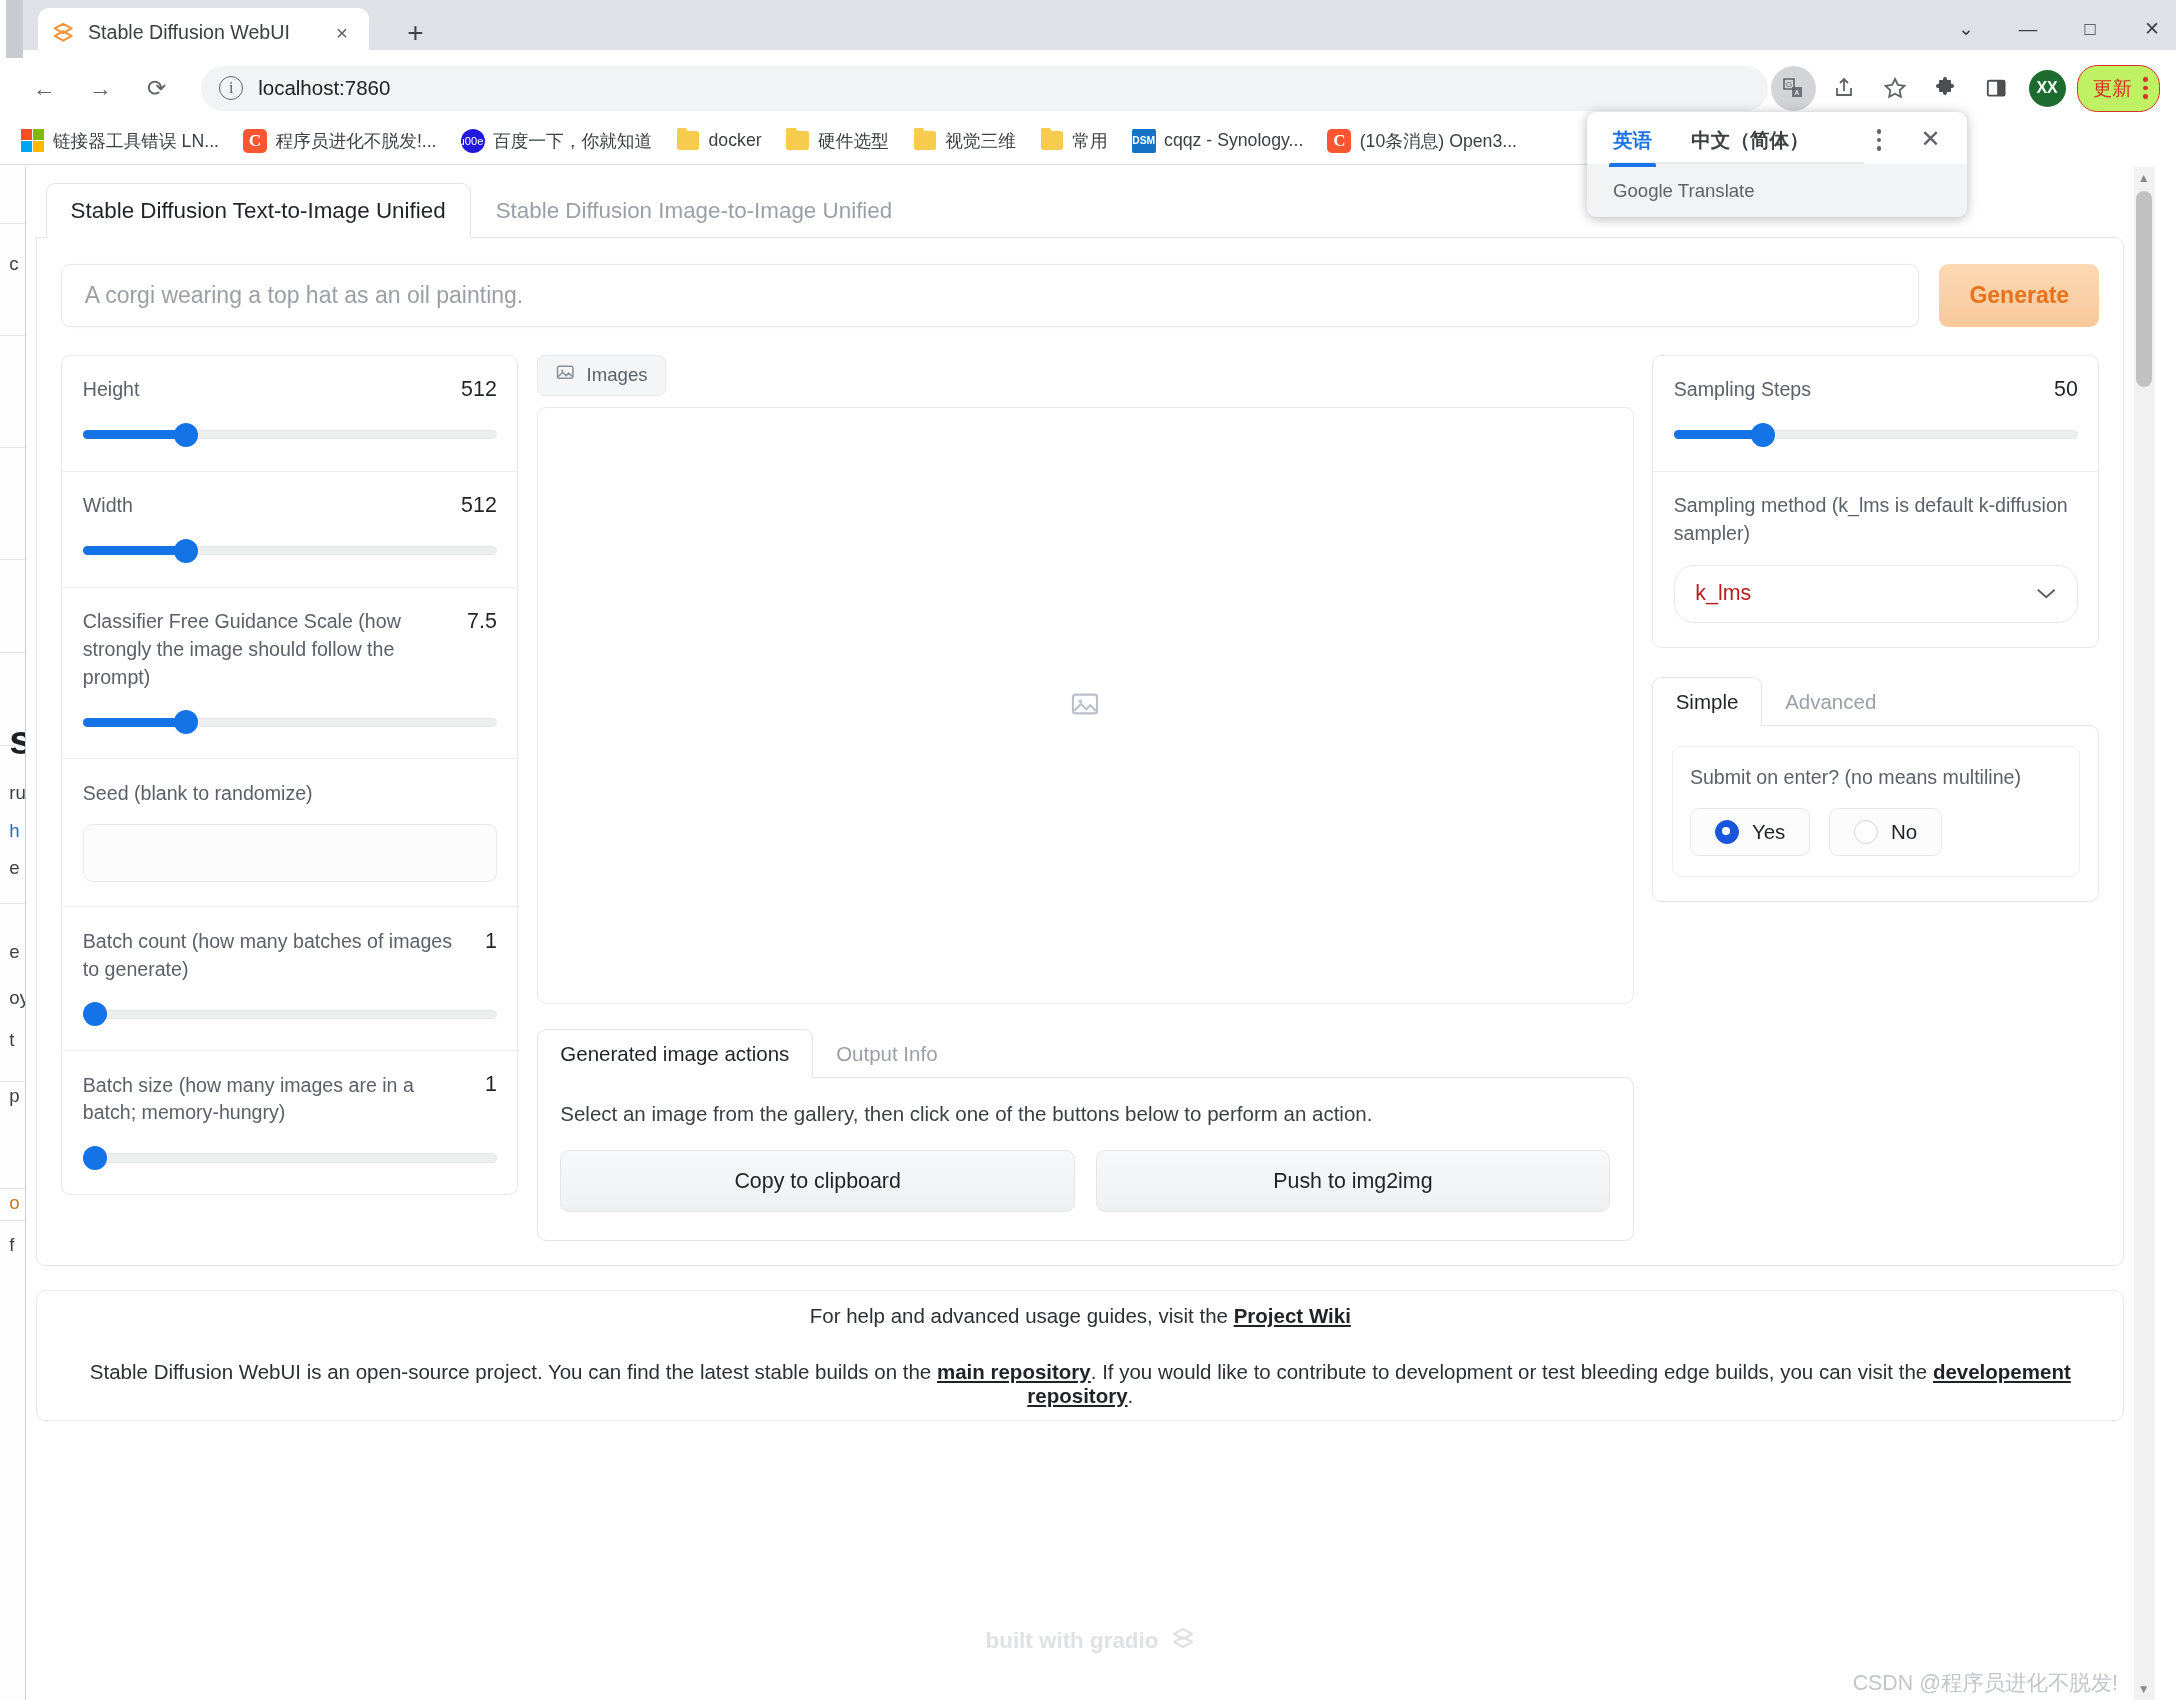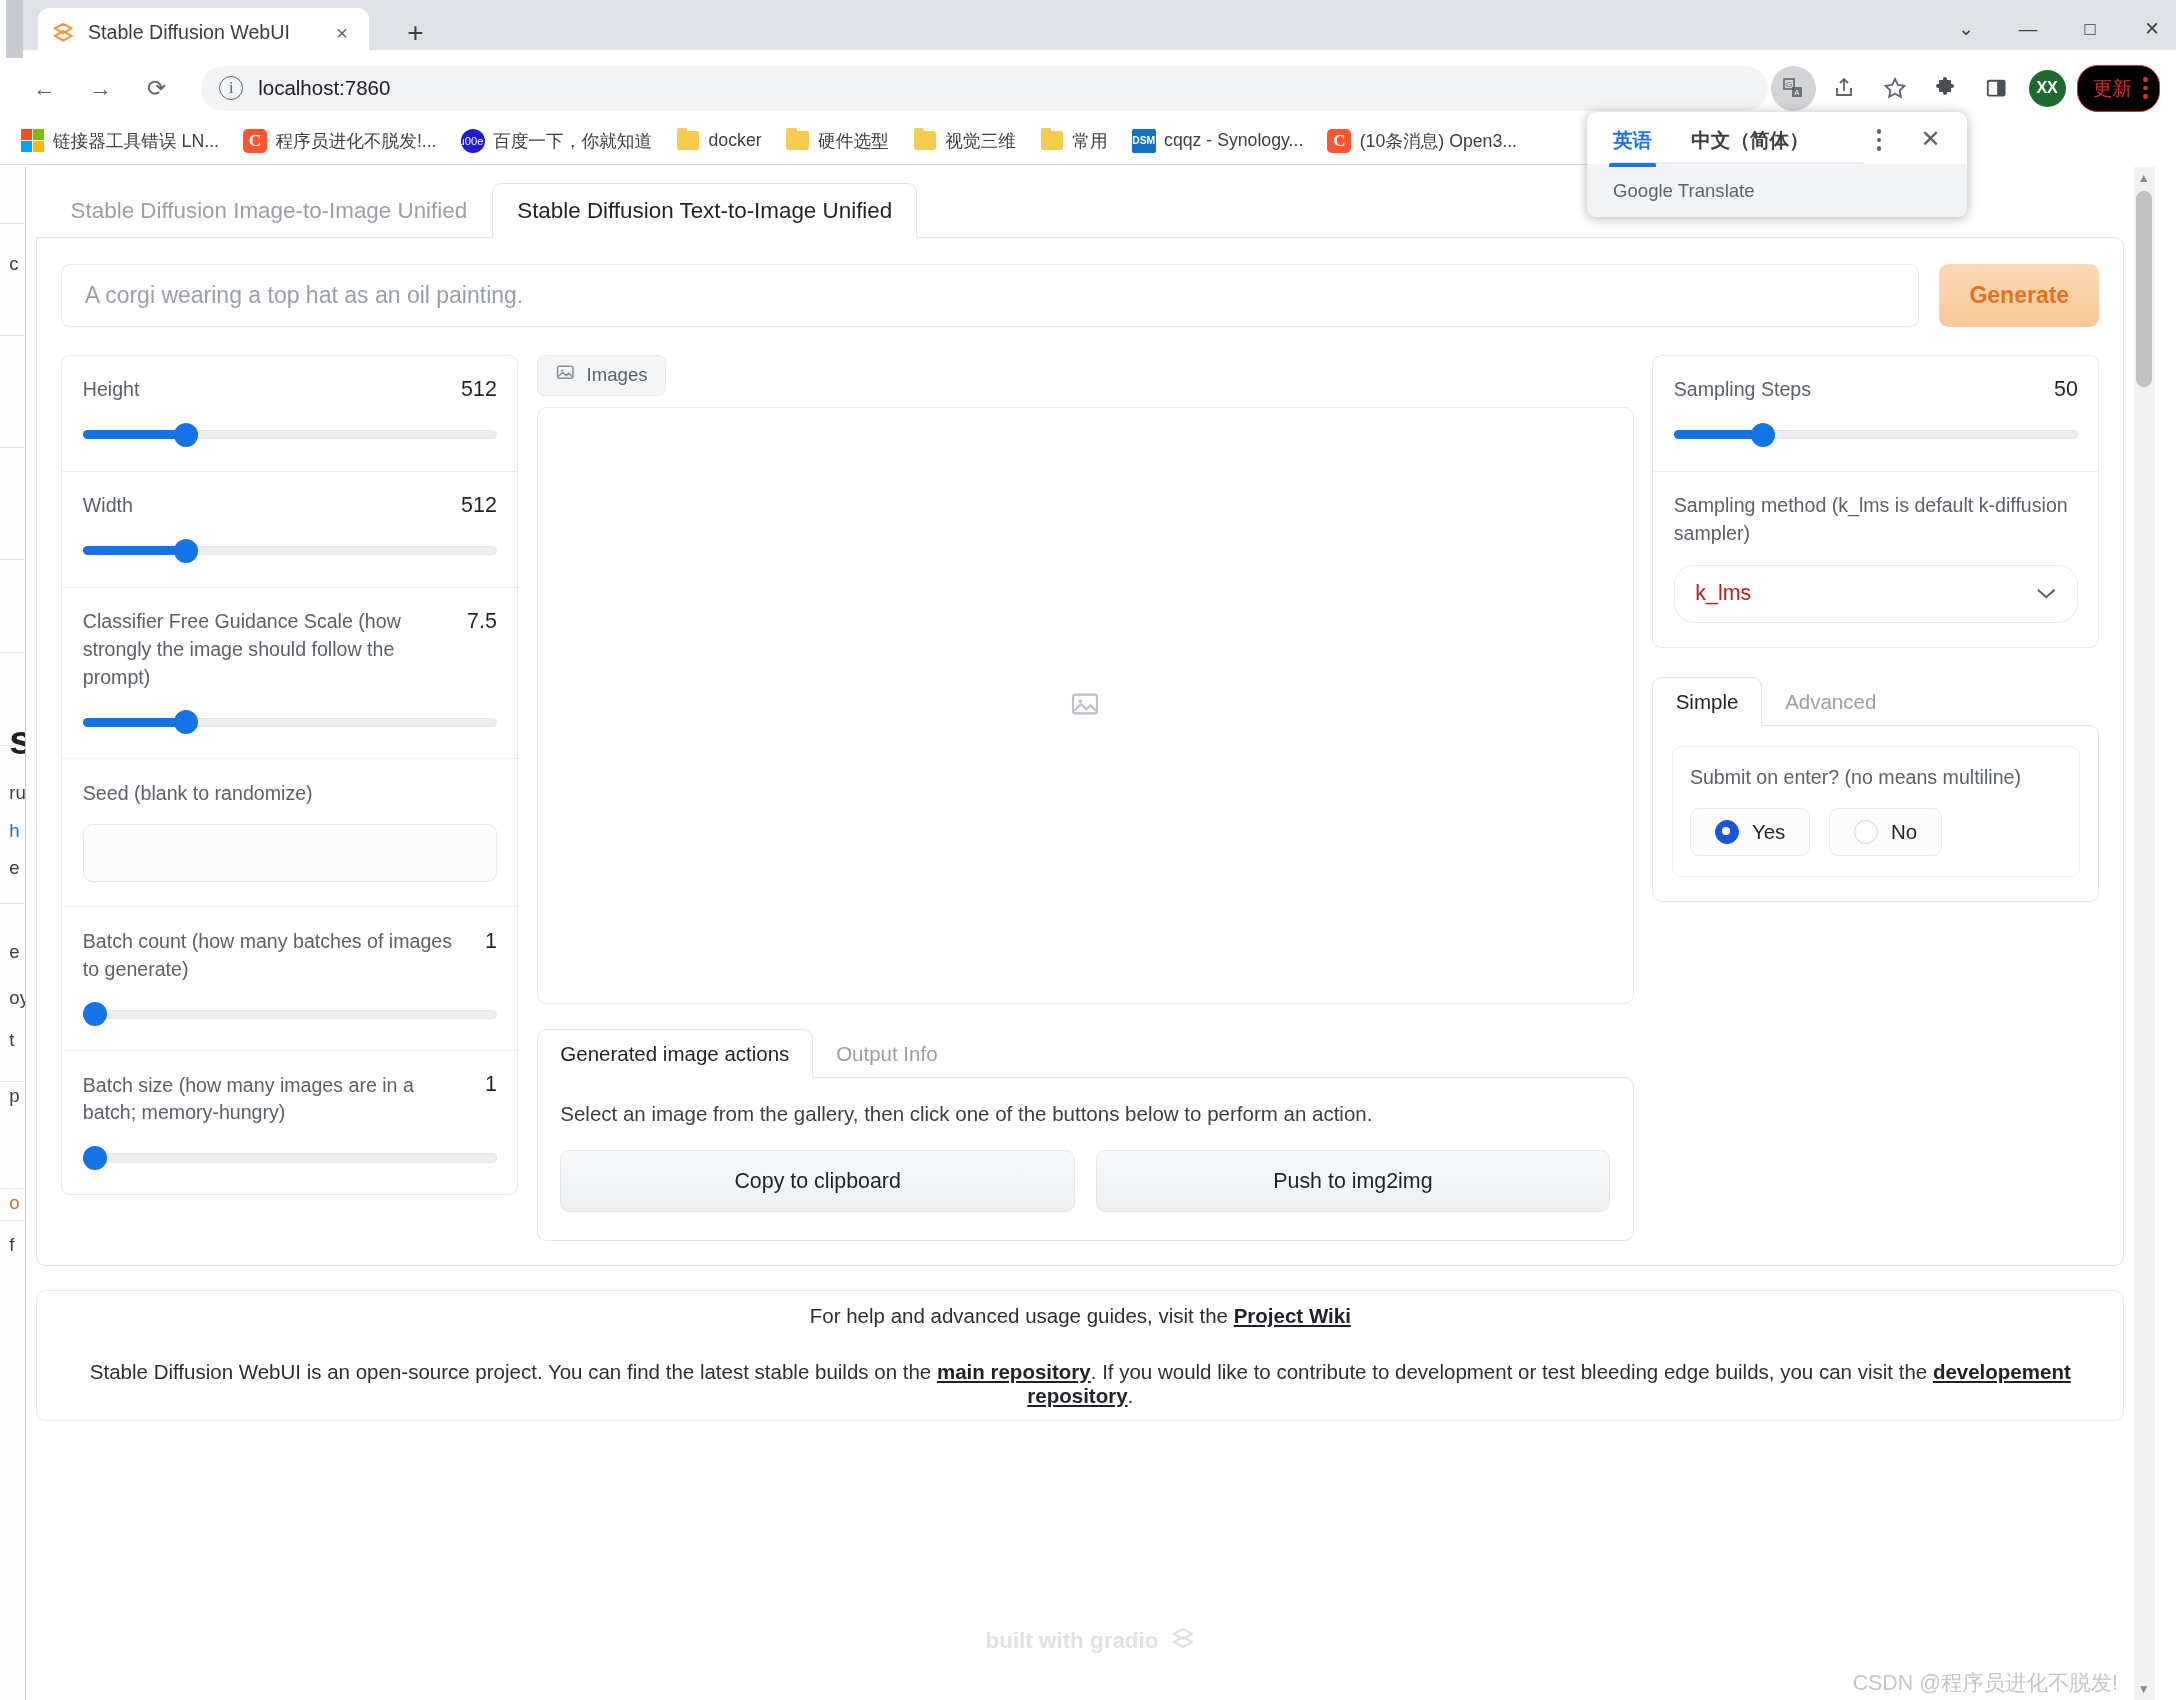--- a/index.html
+++ b/index.html
@@ -77,21 +77,21 @@
     justify-content:center; color:#5f6368; margin:0 2.8px;
   }
   .tb-icon.translate-active { background:#d2d4d7; border-radius:50%; }
   .avatar-xx {
     width:37px; height:37px; border-radius:50%; background:#1e6b30;
     color:#fff; font-size:16px; font-weight:bold; display:flex;
     align-items:center; justify-content:center; margin:0 7.5px;
   }
   .update-pill {
     display:flex; align-items:center; height:47px; border:1.9px solid #d93025;
-    border-radius:20.5px; background:#000000; padding:0 7.5px 0 15px; margin-left:3.7px;
+    border-radius:20.5px; background:#bef264; padding:0 7.5px 0 15px; margin-left:3.7px;
   }
   .update-text { color:#d93025; font-size:19.6px; }
   .kebab { display:flex; flex-direction:column; gap:3.7px; margin-left:11.2px; margin-right:3.7px; }
   .kebab span { width:4.7px; height:4.7px; border-radius:50%; background:#d93025; }
 
   
   .bookmarks {
     position:absolute; left:0; top:117px; width:1759px; height:48px;
     background:#ffffff; display:flex; align-items:center; padding-left:20.5px;
     border-bottom:0.9px solid #dadce0;
@@ -544,22 +544,22 @@
       <div class="bg-frag" style="top:918px;">p</div>
       <div class="bg-frag orange" style="top:1025px;">o</div>
       <div class="bg-frag" style="top:1067px;">f</div>
     </div>
 
     <div class="page">
 
       <div class="app">
 
         <div class="maintabs">
+          <div class="maintab active">Stable Diffusion Text-to-Image Unified</div>
           <div class="maintab inactive">Stable Diffusion Image-to-Image Unified</div>
-          <div class="maintab active">Stable Diffusion Text-to-Image Unified</div>
         </div>
 
         <div class="app-body">
 
           <div class="prompt-row">
             <div class="prompt-box">
               <span class="prompt-text">A corgi wearing a top hat as an oil painting.</span>
             </div>
             <button class="generate-btn">Generate</button>
           </div>

